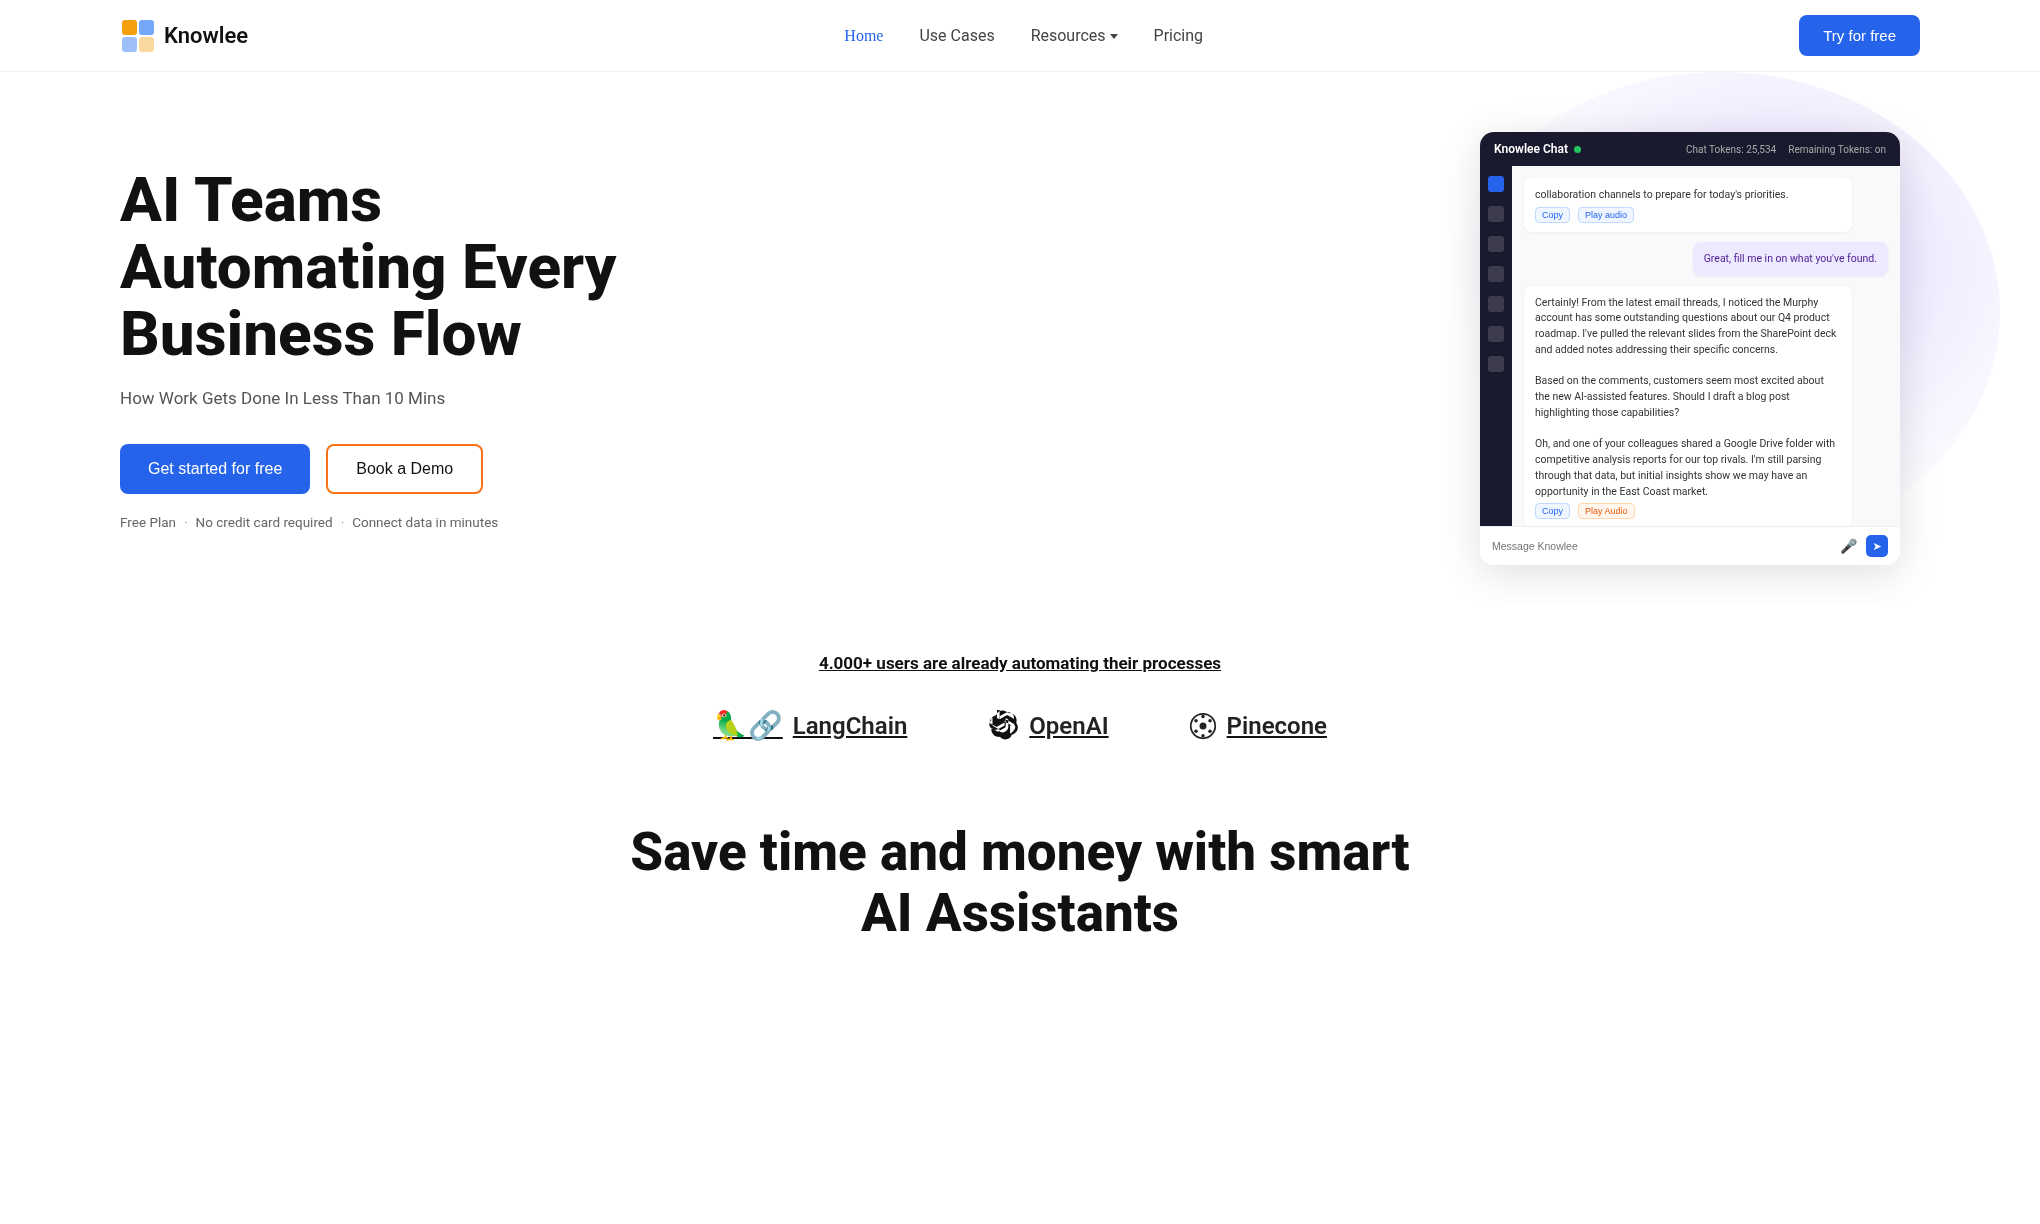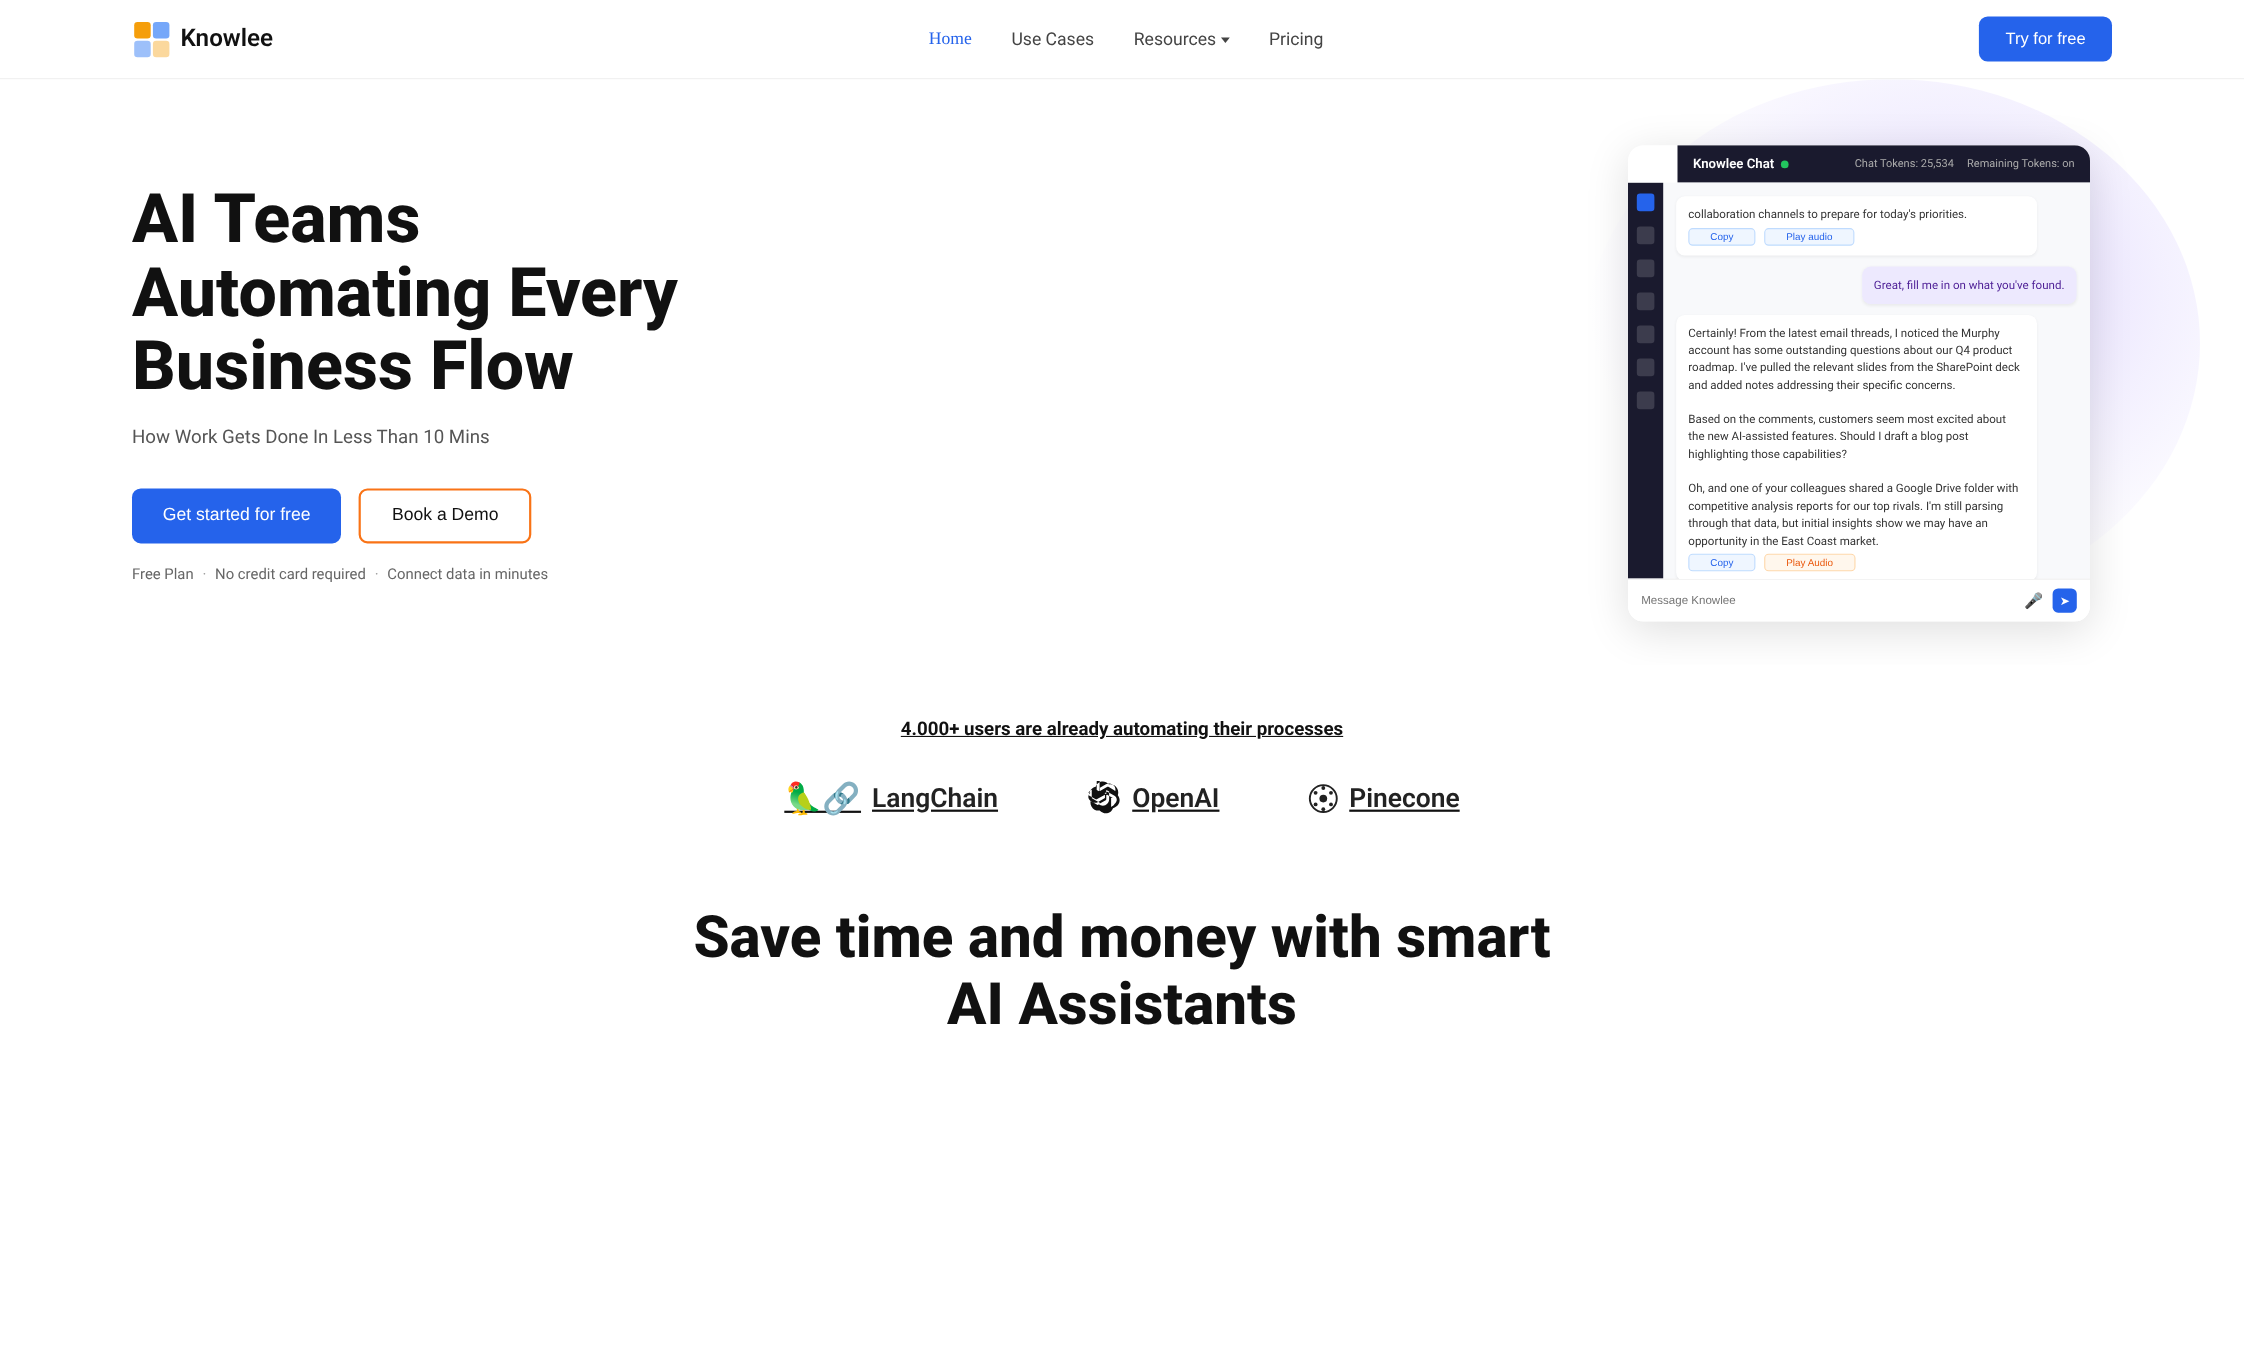--- a/index.html
+++ b/index.html
@@ -175,21 +175,20 @@
       margin-left: 40px;
     }
     .chat-header {
       background: #1a1a2e;
       color: #fff;
       padding: 10px 14px;
       display: flex;
       align-items: center;
       justify-content: space-between;
       font-size: 12px;
-      margin-left: 45px;
     }
     .chat-header-left {
       display: flex;
       align-items: center;
       gap: 6px;
       font-weight: 600;
       font-size: 12px;
     }
     .chat-status-dot {
       width: 7px;
@@ -255,21 +254,21 @@
       gap: 8px;
       margin-top: 4px;
     }
     .msg-action-btn {
       font-size: 9px;
       color: #2563eb;
       cursor: pointer;
       border: 1px solid #bfdbfe;
       background: #eff6ff;
       border-radius: 4px;
-      padding: 2px 19px;
+      padding: 2px 6px;
     }
     .msg-action-btn.orange {
       color: #ea580c;
       border-color: #fed7aa;
       background: #fff7ed;
     }
     .chat-footer {
       background: #fff;
       border-top: 1px solid #eee;
       padding: 8px 12px;

